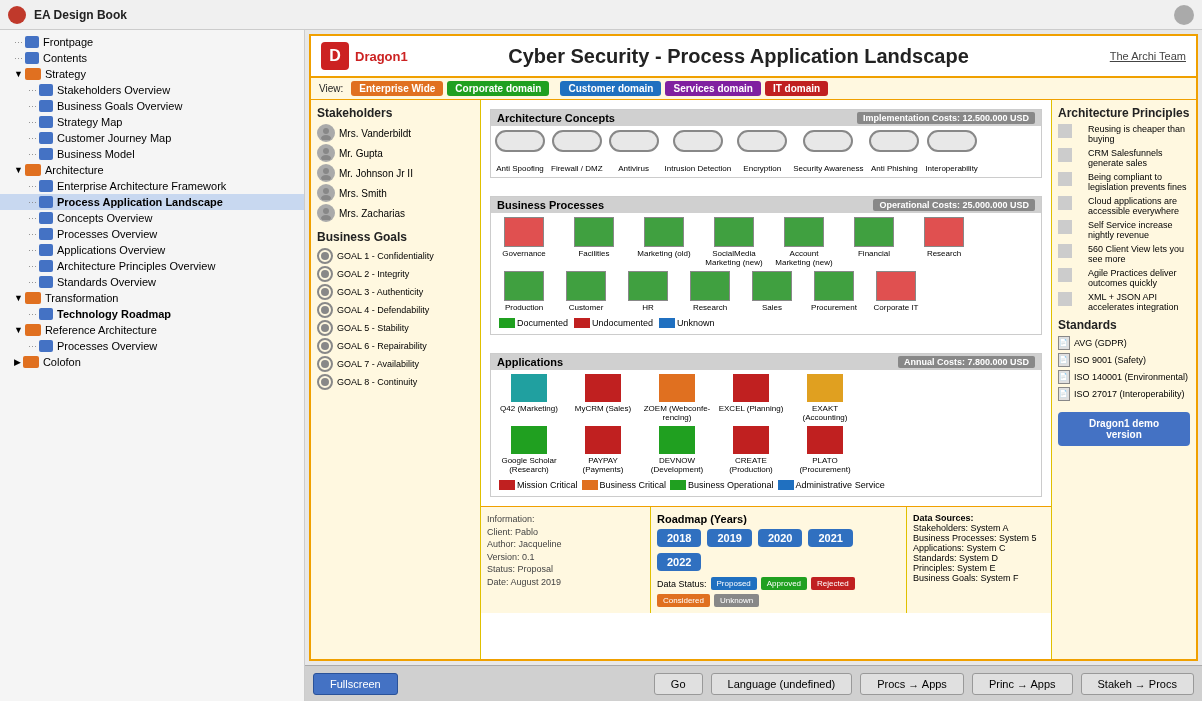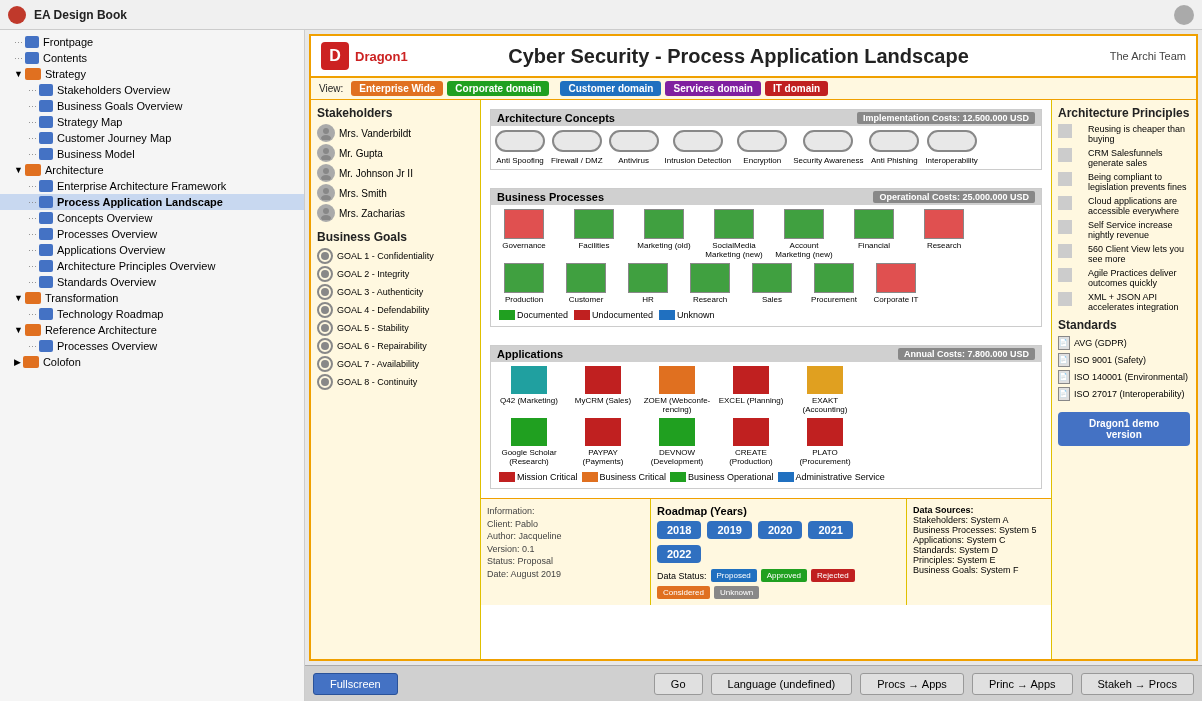--- a/index.html
+++ b/index.html
@@ -32,21 +32,21 @@
 
     
     .canvas-inner { width: 100%; height: 100%; display: flex; flex-direction: column; font-size: 10px; }
 
     
     .canvas-header { display: flex; align-items: center; background: #fff; padding: 6px 10px; border-bottom: 2px solid #f0a000; }
     .dragon1-logo { display: flex; align-items: center; gap: 6px; width: 100px; }
     .dragon1-d { width: 28px; height: 28px; background: #cc2222; border-radius: 4px; display: flex; align-items: center; justify-content: center; color: white; font-weight: bold; font-size: 16px; flex-shrink: 0; }
     .dragon1-name { color: #cc2222; font-weight: bold; font-size: 13px; }
     .canvas-title { flex: 1; text-align: center; font-size: 20px; font-weight: bold; color: #222; }
-    .canvas-team { width: 130px; text-align: right; font-size: 11px; color: #444; }
+    .canvas-team { width: 130px; text-align: right; font-size: 11px; color: #444; text-decoration: underline; }
 
     
     .view-bar { display: flex; align-items: center; gap: 4px; padding: 3px 8px; background: #fff8e0; border-bottom: 1px solid #f0a000; }
     .view-label { color: #222; font-size: 10px; margin-right: 4px; }
     .view-tab { padding: 2px 8px; border-radius: 3px; font-size: 10px; color: white; font-weight: bold; }
     .view-tab.orange { background: #e07020; }
     .view-tab.green { background: #20a020; }
     .view-tab.blue { background: #2070c0; margin-left: 7px; }
     .view-tab.purple { background: #8020a0; }
     .view-tab.red { background: #c02020; }
@@ -67,21 +67,21 @@
     .goal-inner { width: 8px; height: 8px; border-radius: 50%; background: #888; }
 
     
     .mid-section { border: 1px solid #ccc; margin: 9px; background: #fff; }
     .mid-section-header { background: #d0d0d0; display: flex; align-items: center; padding: 2px 6px; font-weight: bold; font-size: 11px; }
     .mid-section-header .cost-badge { margin-left: auto; background: #888; color: white; padding: 1px 6px; font-size: 9px; border-radius: 2px; }
     .mid-section-body { padding: 4px; }
 
     
     .concepts-row { display: flex; align-items: center; gap: 6px; flex-wrap: wrap; padding: 4px; }
-    .concept-item { display: flex; flex-direction: column; align-items: center; gap: 4px; font-size: 8px; text-align: center; }
+    .concept-item { display: flex; flex-direction: column; align-items: center; gap: 12px; font-size: 8px; text-align: center; }
     .concept-oval { width: 50px; height: 22px; border-radius: 11px; border: 2px solid #888; background: #e8e8e8; }
     .process-item { display: flex; flex-direction: column; align-items: center; gap: 2px; font-size: 8px; text-align: center; width: 58px; }
     .process-icon { width: 40px; height: 30px; border: 1px solid #888; display: flex; align-items: center; justify-content: center; position: relative; }
     .process-icon-red { background: #e05050; }
     .process-icon-green { background: #40a040; }
     .legend-row { display: flex; gap: 6px; padding: 2px 4px; align-items: center; }
     .legend-item { display: flex; align-items: center; gap: 2px; font-size: 9px; }
     .legend-box { width: 16px; height: 10px; }
     .app-item { display: flex; flex-direction: column; align-items: center; gap: 2px; font-size: 8px; text-align: center; width: 68px; }
     .app-icon { width: 36px; height: 28px; }
@@ -198,21 +198,21 @@
         <span style="font-size: 11px;">Standards Overview</span>
       </div>
       <div class="sidebar-row" style="padding: 2px 4px 2px 14px; cursor: pointer; display: flex; align-items: center;">
         <span style="margin-right: 2px; font-size: 9px;">▼</span>
         <div style="width: 16px; height: 12px; background: rgb(224, 112, 32); border-radius: 2px; margin-right: 4px; flex-shrink: 0;"></div>
         <span style="font-size: 11px;">Transformation</span>
       </div>
       <div class="sidebar-row" style="padding: 2px 4px 2px 28px; cursor: pointer; display: flex; align-items: center;">
         <span style="color: rgb(136, 136, 136); font-size: 9px; margin-right: 2px;">···</span>
         <div style="width: 14px; height: 12px; background: rgb(68, 114, 196); border-radius: 2px; margin-right: 4px; flex-shrink: 0;"></div>
-        <span style="font-size: 11px;">Technology Roadmap</span>
+        <span style="font-size: 11px; font-weight: bold;">Technology Roadmap</span>
       </div>
       <div class="sidebar-row" style="padding: 2px 4px 2px 14px; cursor: pointer; display: flex; align-items: center;">
         <span style="margin-right: 2px; font-size: 9px;">▼</span>
         <div style="width: 16px; height: 12px; background: rgb(224, 112, 32); border-radius: 2px; margin-right: 4px; flex-shrink: 0;"></div>
         <span style="font-size: 11px;">Reference Architecture</span>
       </div>
       <div class="sidebar-row" style="padding: 2px 4px 2px 28px; cursor: pointer; display: flex; align-items: center;">
         <span style="color: rgb(136, 136, 136); font-size: 9px; margin-right: 2px;">···</span>
         <div style="width: 14px; height: 12px; background: rgb(68, 114, 196); border-radius: 2px; margin-right: 4px; flex-shrink: 0;"></div>
         <span style="font-size: 11px;">Processes Overview</span>

